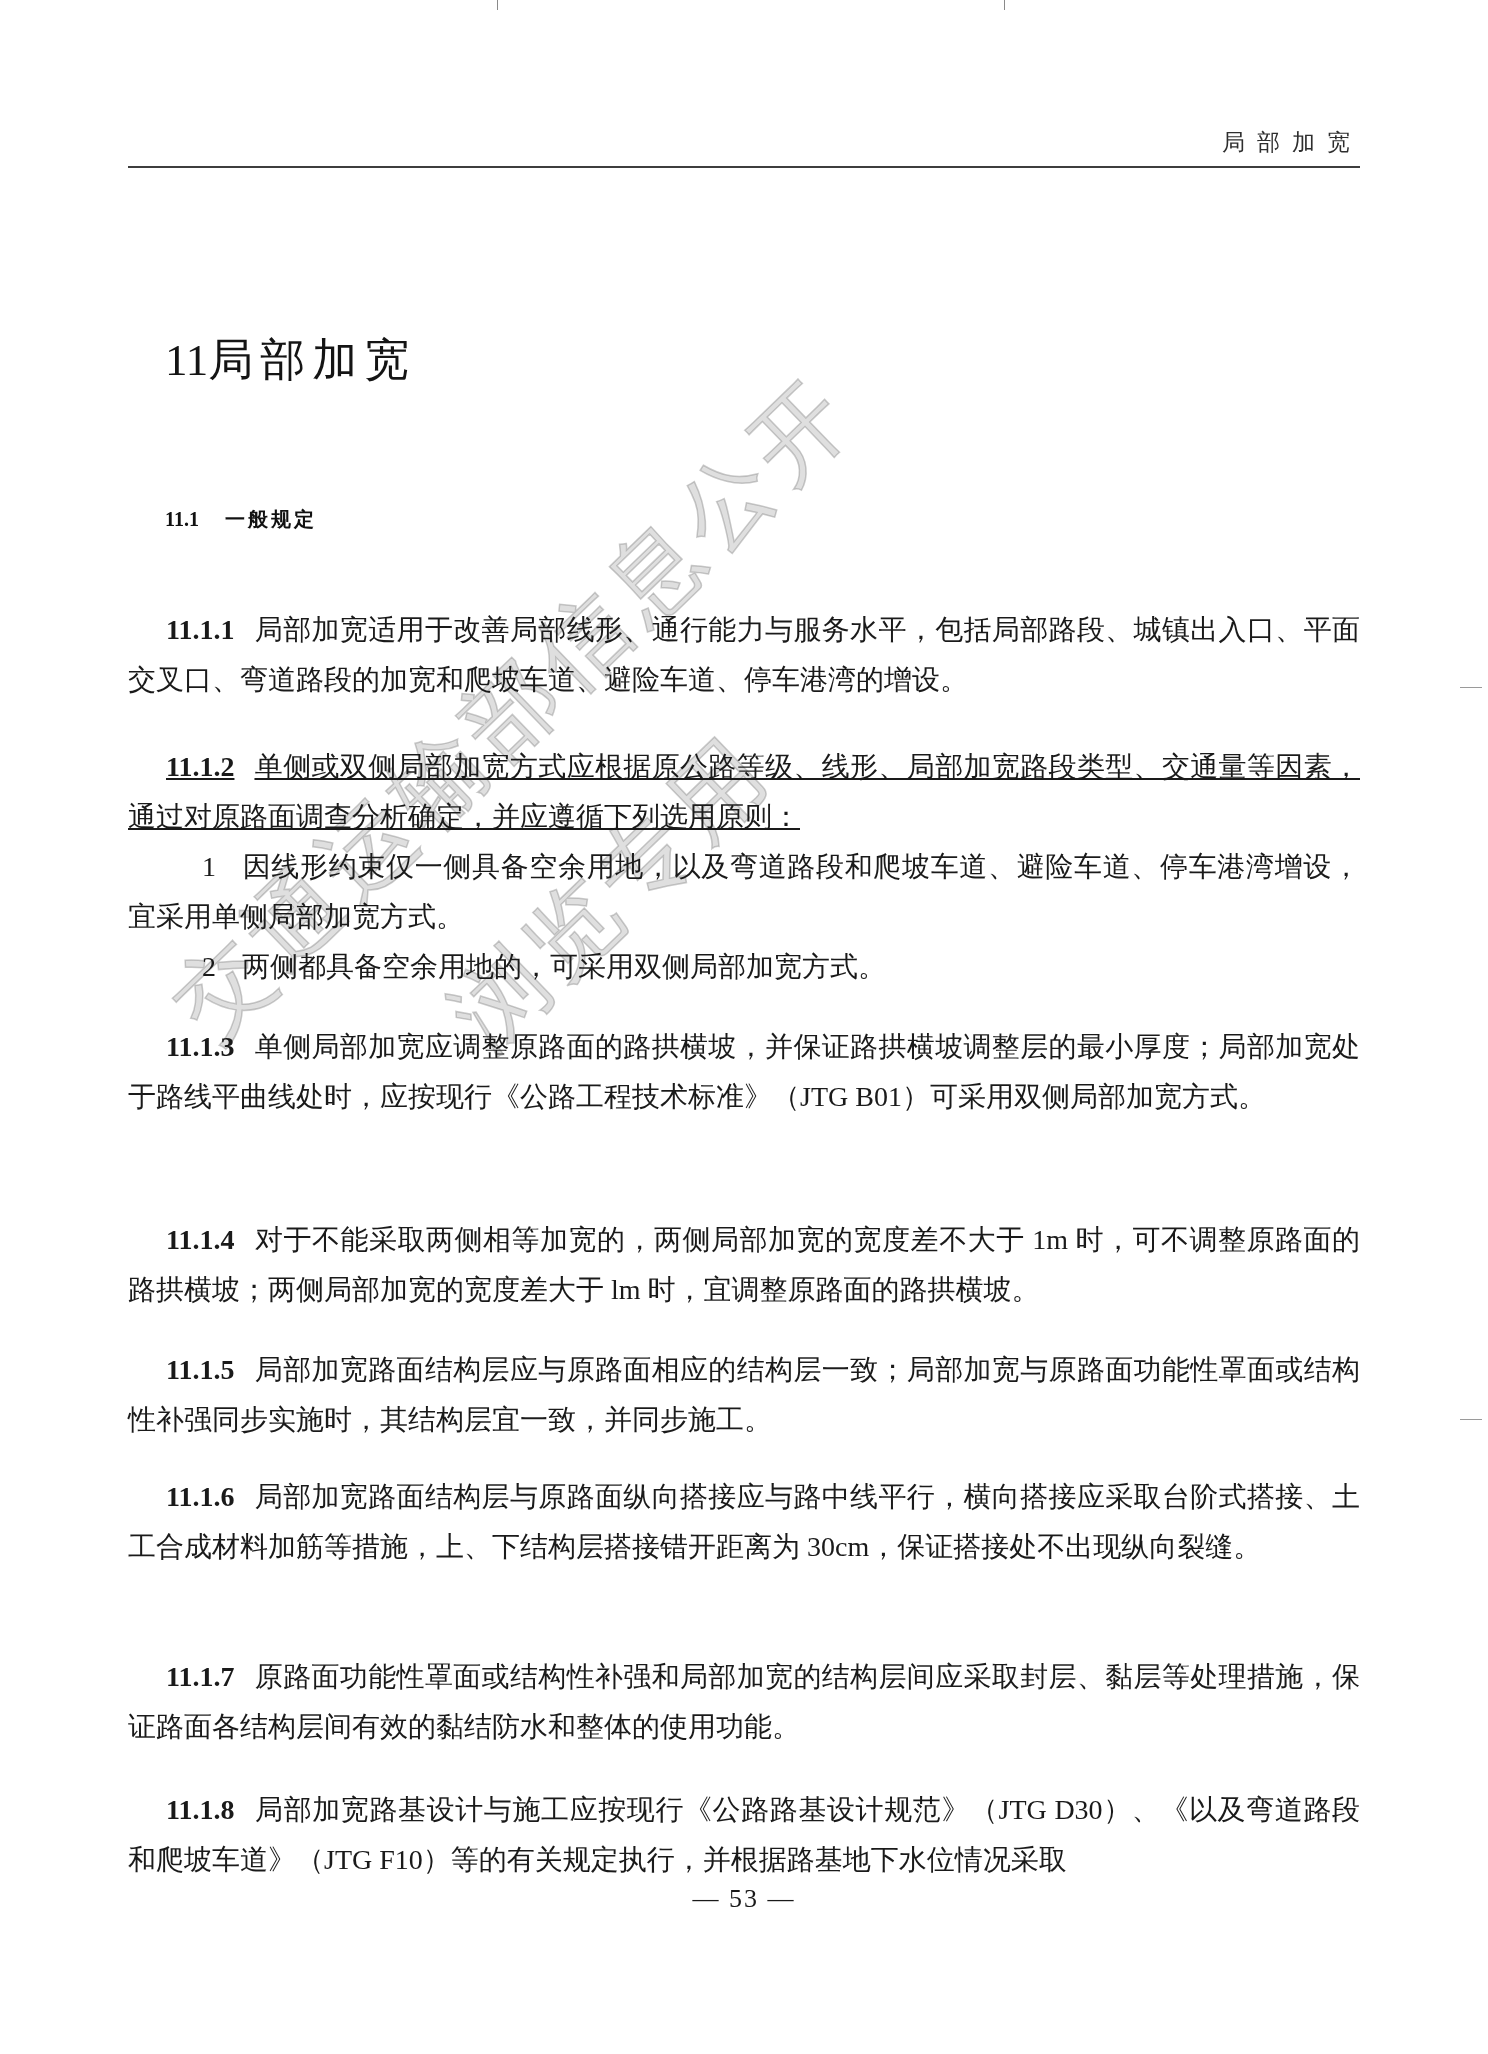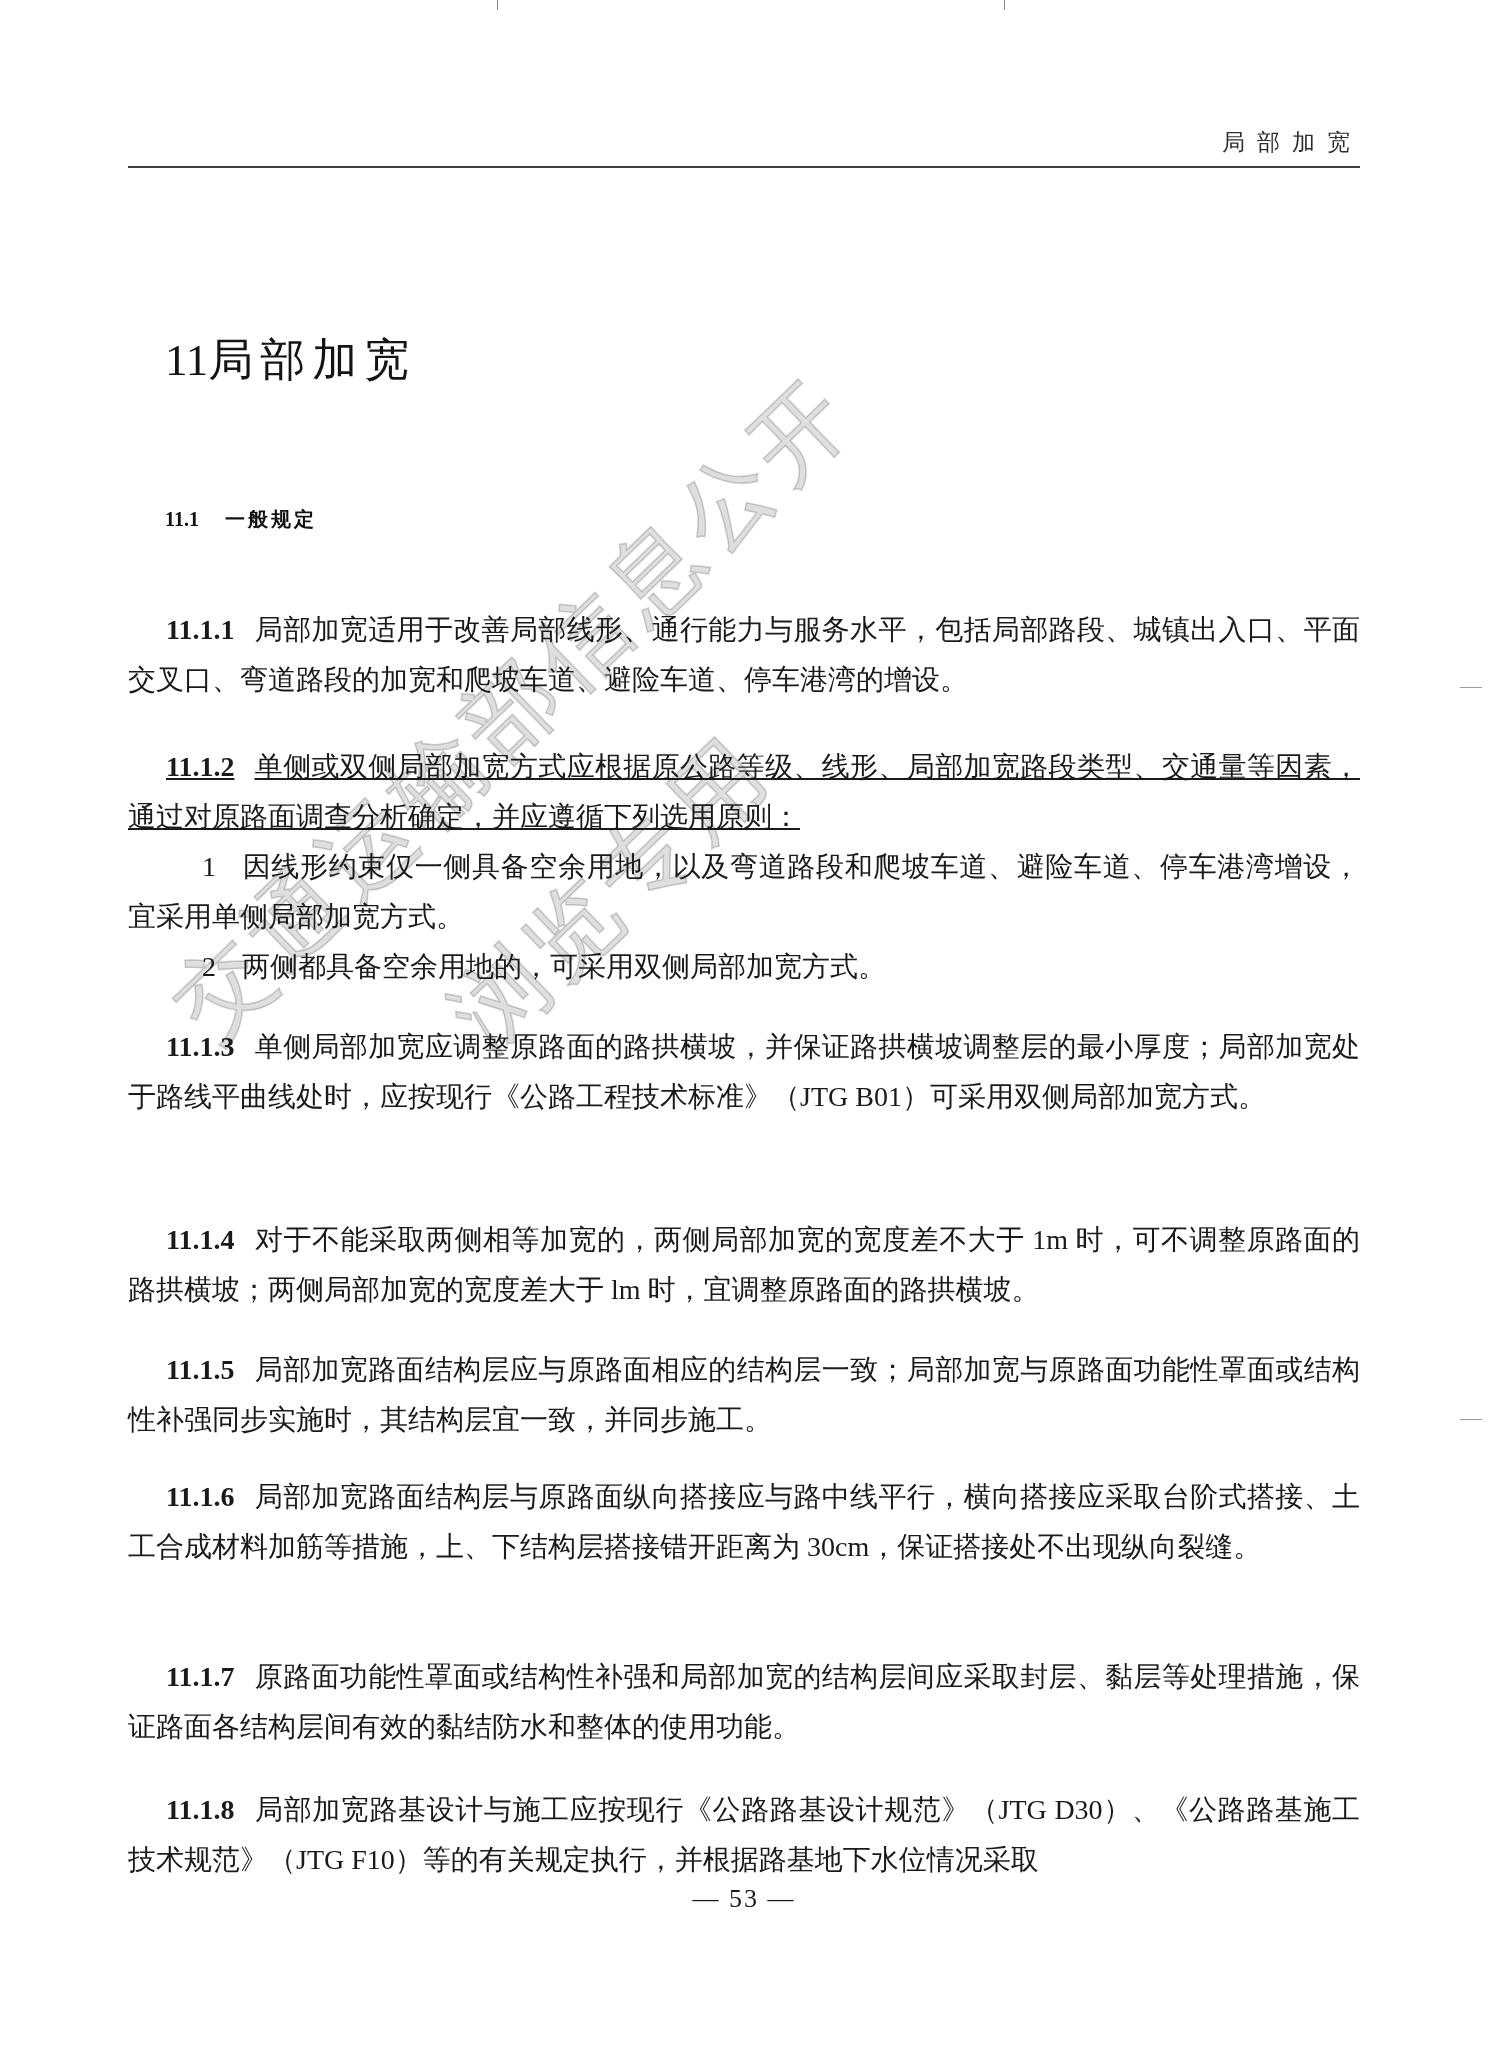--- a/index.html
+++ b/index.html
@@ -122,18 +122,18 @@
 
   <div class="para" style="top:1472px;">
     <span class="p-label">11.1.6</span><span>局部加宽路面结构层与原路面纵向搭接应与路中线平行，横向搭接应采取台阶式搭接、土工合成材料加筋等措施，上、下结构层搭接错开距离为 30cm，保证搭接处不出现纵向裂缝。</span>
   </div>
 
   <div class="para" style="top:1652px;">
     <span class="p-label">11.1.7</span><span>原路面功能性罩面或结构性补强和局部加宽的结构层间应采取封层、黏层等处理措施，保证路面各结构层间有效的黏结防水和整体的使用功能。</span>
   </div>
 
   <div class="para" style="top:1785px;">
-    <span class="p-label">11.1.8</span><span>局部加宽路基设计与施工应按现行《公路路基设计规范》（JTG D30）、《公路路基施工技术规范》（JTG F10）等的有关规定执行，并根据路基地下水位情况采取</span>
+    <span class="p-label">11.1.8</span><span>局部加宽路基设计与施工应按现行《公路路基设计规范》（JTG D30）、《以及弯道路段和爬坡车道》（JTG F10）等的有关规定执行，并根据路基地下水位情况采取</span>
   </div>
 
   <div class="page-number">— 53 —</div>
 
 </div>
 
 </body></html>

